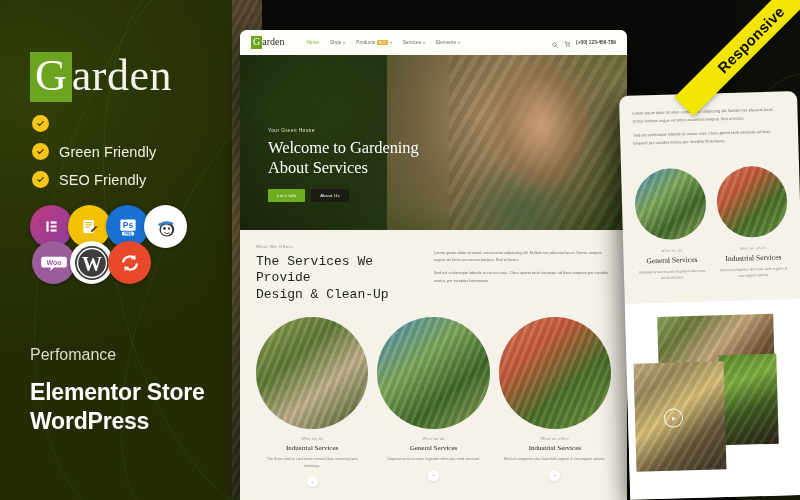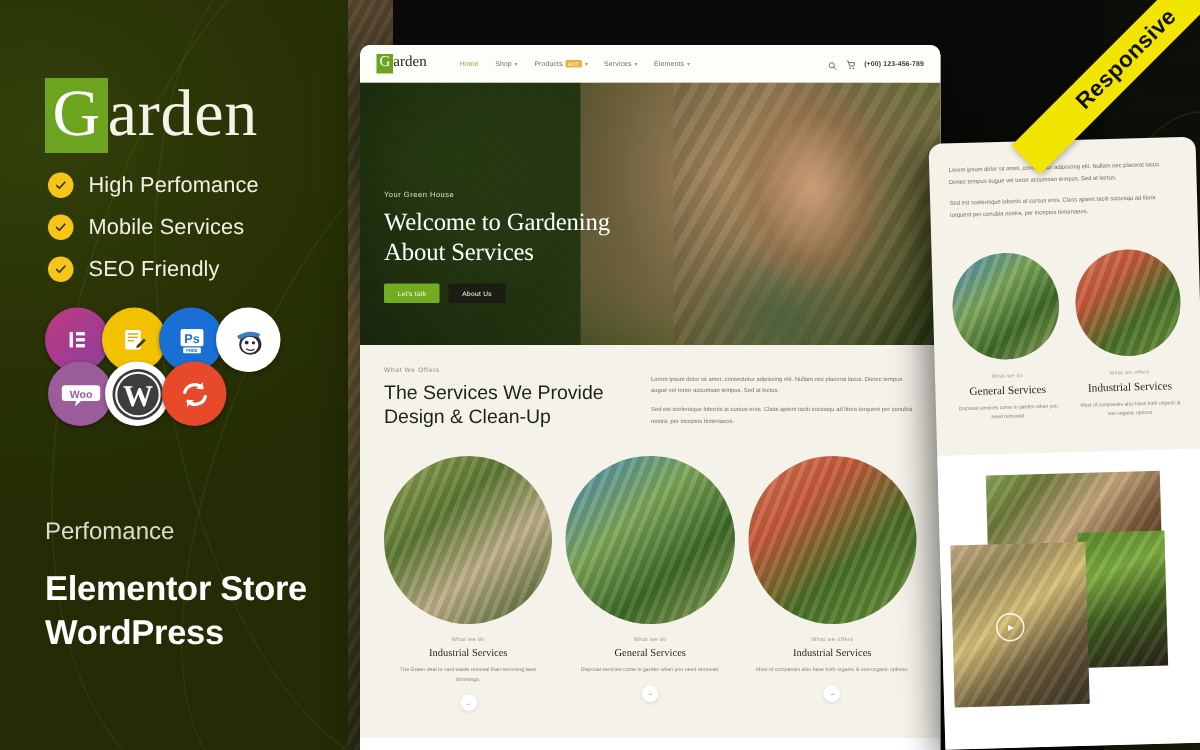--- a/index.html
+++ b/index.html
@@ -155,21 +155,21 @@
     content:""; position:absolute; right:0; top:0; width:46%; height:100%;
     background:
       radial-gradient(ellipse 70px 95px at 52% 40%, rgba(205,160,120,.95) 0%, rgba(150,110,75,.55) 52%, transparent 75%),
       radial-gradient(ellipse 95px 80px at 40% 90%, rgba(70,95,60,.85) 0%, transparent 70%),
       repeating-linear-gradient(120deg, rgba(255,255,255,.05) 0 5px, rgba(0,0,0,.08) 5px 11px);
   }
   .hero-shade {
     position: absolute; inset: 0;
     background: linear-gradient(90deg, rgba(15,25,8,.72) 0%, rgba(20,30,10,.38) 42%, rgba(20,30,10,.10) 72%, rgba(20,30,10,.30) 100%);
   }
-  .hero-copy { position: absolute; left: 16px; top: 72px; z-index: 3; }
+  .hero-copy { position: absolute; left: 28px; top: 72px; z-index: 3; }
   .hero-eyebrow {
     color: #d9e6c4; font-size: 5px; letter-spacing: .35px; margin-bottom: 5px;
   }
   .hero-title {
     color: #ffffff; font-family: "Liberation Serif", serif;
     font-size: 16.5px; line-height: 1.2; font-weight: 400; letter-spacing: -.1px;
   }
   .hero-btns { display: flex; gap: 6px; margin-top: 11px; }
   .btn {
     font-size: 4.4px; padding: 4px 9px; border-radius: 1px;
@@ -181,21 +181,21 @@
   
   .services {
     background: #f4f2e9; padding: 14px 16px 18px 16px; position: relative;
   }
   .svc-head { display: flex; gap: 18px; }
   .svc-head-left { flex: 0 0 160px; }
   .svc-eyebrow {
     font-size: 4.4px; color: #8d8d7c; letter-spacing: .45px; margin-bottom: 5px;
   }
   .svc-title {
-    font-family: Liberation Sans, sans-serif; font-size: 13px;
+    font-family: Liberation Mono, monospace; font-size: 13px;
     color: #1e2412; line-height: 1.25; font-weight: 400;
   }
   .svc-head-right { flex: 1; padding-top: 5px; }
   .svc-para {
     font-size: 3.9px; line-height: 1.85; color: #73725f; margin-bottom: 6px;
   }
 
   .svc-cards { display: flex; gap: 9px; margin-top: 14px; }
   .svc-card { flex: 1; text-align: center; }
   .svc-thumb {
@@ -329,29 +329,28 @@
     <span class="logo-rest">arden</span>
   </div>
 
   <div class="feature-list">
     <div class="feature-row">
       <span class="check-badge">
         <svg width="9" height="9" viewBox="0 0 10 10">
             <path d="M2 5.2 L4 7.2 L8 2.8" stroke="#3d3205" stroke-width="1.3" fill="none" stroke-linecap="round" stroke-linejoin="round"></path>
           </svg>
       </span>
-      <span class="feature-label">High Perfomance</span>
     </div>
     <div class="feature-row">
       <span class="check-badge">
         <svg width="9" height="9" viewBox="0 0 10 10">
             <path d="M2 5.2 L4 7.2 L8 2.8" stroke="#3d3205" stroke-width="1.3" fill="none" stroke-linecap="round" stroke-linejoin="round"></path>
           </svg>
       </span>
-      <span class="feature-label">Mobile Services</span>
+      <span class="feature-label">Green Friendly</span>
     </div>
     <div class="feature-row">
       <span class="check-badge">
         <svg width="9" height="9" viewBox="0 0 10 10">
             <path d="M2 5.2 L4 7.2 L8 2.8" stroke="#3d3205" stroke-width="1.3" fill="none" stroke-linecap="round" stroke-linejoin="round"></path>
           </svg>
       </span>
       <span class="feature-label">SEO Friendly</span>
     </div>
   </div>

